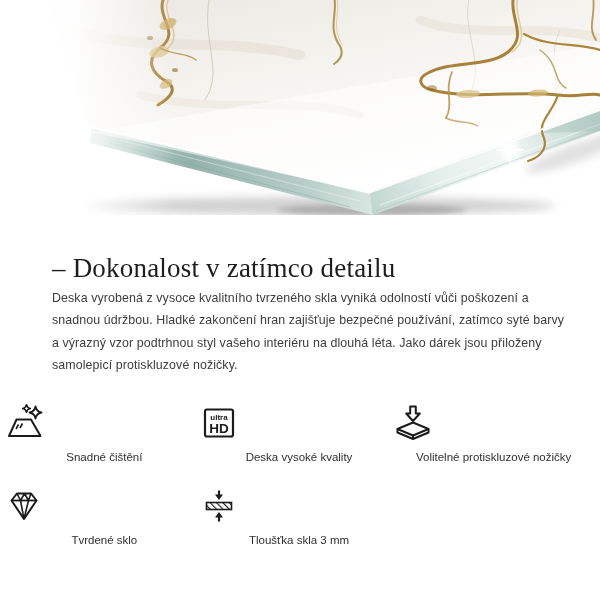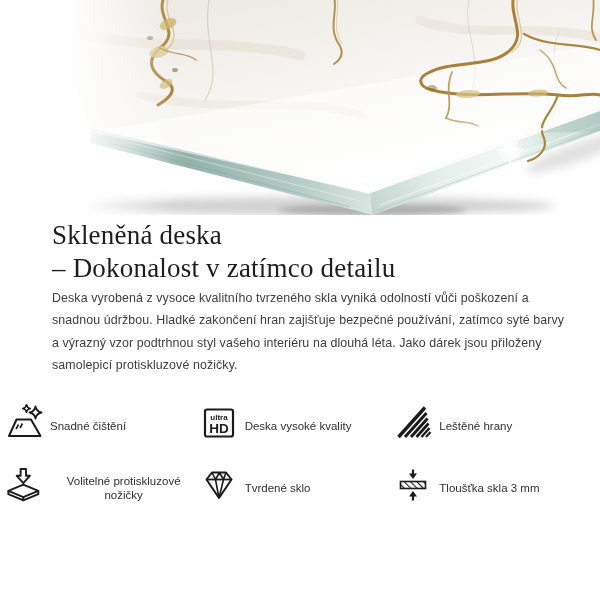--- a/index.html
+++ b/index.html
@@ -14,21 +14,21 @@
     font-size:27px;line-height:33px;margin:0;color:#1d1d1d;letter-spacing:.2px;
   }
   .para{
     margin-top:2px;font-size:12.4px;line-height:22.4px;color:#3d3d3d;
     letter-spacing:.1px;
   }
   .features{
     margin-top:26px;display:grid;grid-template-columns:1fr 1fr 1fr;
     row-gap:22px;padding:0 12px 0 4px;
   }
-  .feature{display:flex;flex-direction:row;align-items:center;text-align:center;}
+  .feature{display:flex;flex-direction:column;text-align:center;}
   .feature .fic{width:40px;height:40px;display:block;}
   .flabel{margin-top:7px;font-size:11.5px;color:#2f2f2f;line-height:14px;margin-left:6px;}
 </style>
 </head>
 <body>
 
 <svg class="hero" viewBox="0 0 600 215" aria-hidden="true">
   <defs>
     <linearGradient id="surfGrad" x1="0" y1="0" x2="0.6" y2="1">
       <stop offset="0" stop-color="#eae7e1"></stop>
@@ -133,21 +133,21 @@
       <line x1="501" y1="141" x2="519" y2="159" stroke="#ffffff" stroke-width="1" opacity="0.8"></line>
       <line x1="519" y1="141" x2="501" y2="159" stroke="#ffffff" stroke-width="1" opacity="0.8"></line>
       <circle cx="510" cy="150" r="2.2" fill="#ffffff"></circle>
     </g>
 
     <rect x="0" y="0" width="175" height="215" fill="url(#fadeL)"></rect>
   </g>
 </svg>
 
 <div class="content">
-  <h1 class="heading"><span>Skleněná deska</span><br>
+  <h1 class="heading"><br>
     <span>– Dokonalost v zatímco detailu</span>
   </h1>
   <p class="para">Deska vyrobená z vysoce kvalitního tvrzeného skla vyniká odolností vůči poškození a snadnou údržbou. Hladké zakončení hran zajišťuje bezpečné používání, zatímco syté barvy a výrazný vzor podtrhnou styl vašeho interiéru na dlouhá léta. Jako dárek jsou přiloženy samolepicí protiskluzové nožičky.</p>
 </div>
 
 <div class="features">
 
   <div class="feature">
     <svg class="fic" viewBox="0 0 40 40">
       <g fill="none" stroke="#1b1b1b" stroke-width="2" stroke-linejoin="round">
@@ -163,33 +163,20 @@
 
   <div class="feature">
     <svg class="fic" viewBox="0 0 40 40">
       <rect x="6" y="6.5" width="28" height="27" rx="2" fill="none" stroke="#1b1b1b" stroke-width="2.2"></rect>
       <text x="20" y="17" text-anchor="middle" font-family="Liberation Sans, sans-serif" font-size="8" font-weight="700" fill="#1b1b1b">ultra</text>
       <text x="20" y="29.5" text-anchor="middle" font-family="Liberation Sans, sans-serif" font-size="13.5" font-weight="800" fill="#1b1b1b">HD</text>
     </svg>
     <span class="flabel">Deska vysoké kvality</span>
   </div>
 
-  <div class="feature">
-    <svg class="fic" viewBox="0 0 40 40">
-      <g stroke="#1b1b1b" fill="none">
-        <path d="M5.5,34 L32,4.5" stroke-width="3.4"></path>
-        <path d="M12,34 L33.5,10" stroke-width="3"></path>
-        <path d="M18,34 L34.5,15.5" stroke-width="3"></path>
-        <path d="M23.5,34 L35.5,20.5" stroke-width="2.8"></path>
-        <path d="M28.5,34 L36.5,25" stroke-width="2.4"></path>
-        <path d="M33,34 L37.5,29" stroke-width="2"></path>
-      </g>
-    </svg>
-    <span class="flabel">Leštěné hrany</span>
-  </div>
 
   <div class="feature">
     <svg class="fic" viewBox="0 0 40 40">
       <g fill="none" stroke="#1b1b1b" stroke-width="2" stroke-linejoin="round">
         <path d="M17.2,3.5 L22.8,3.5 L22.8,10.5 L26.8,10.5 L20,18 L13.2,10.5 L17.2,10.5 Z"></path>
         <path d="M20,19.5 L35.5,26 L20,32.5 L4.5,26 Z"></path>
         <path d="M4.5,26 L4.5,29.5 L20,36 L35.5,29.5 L35.5,26"></path>
         <path d="M20,32.5 L20,36"></path>
       </g>
     </svg>

